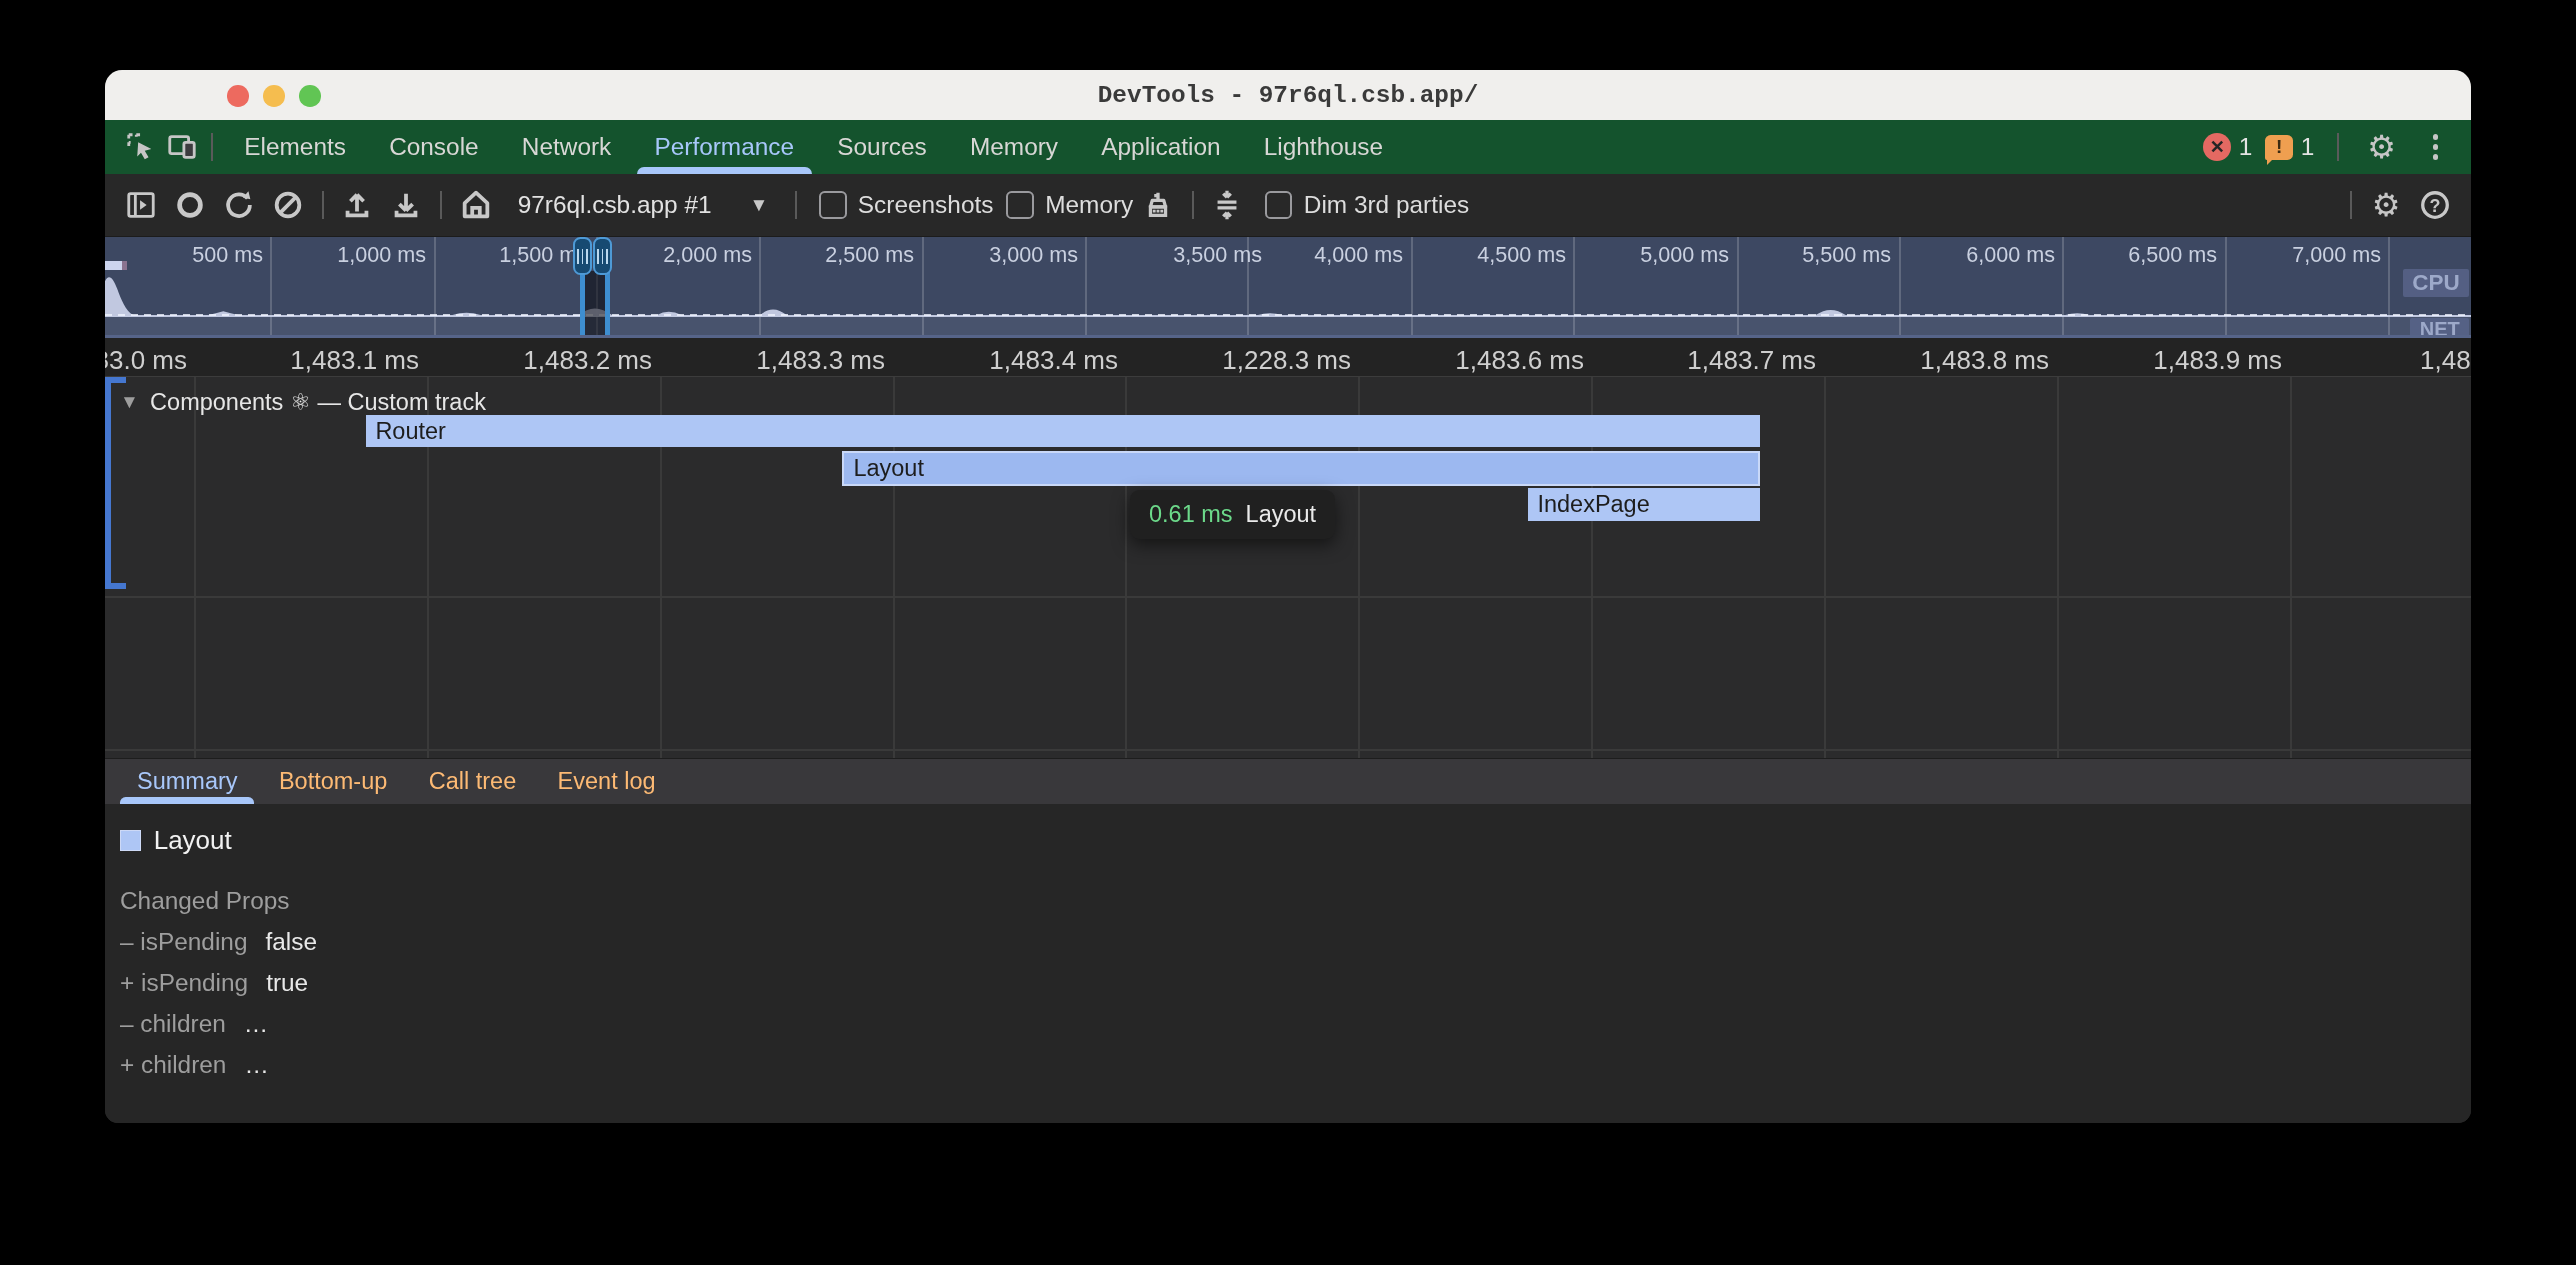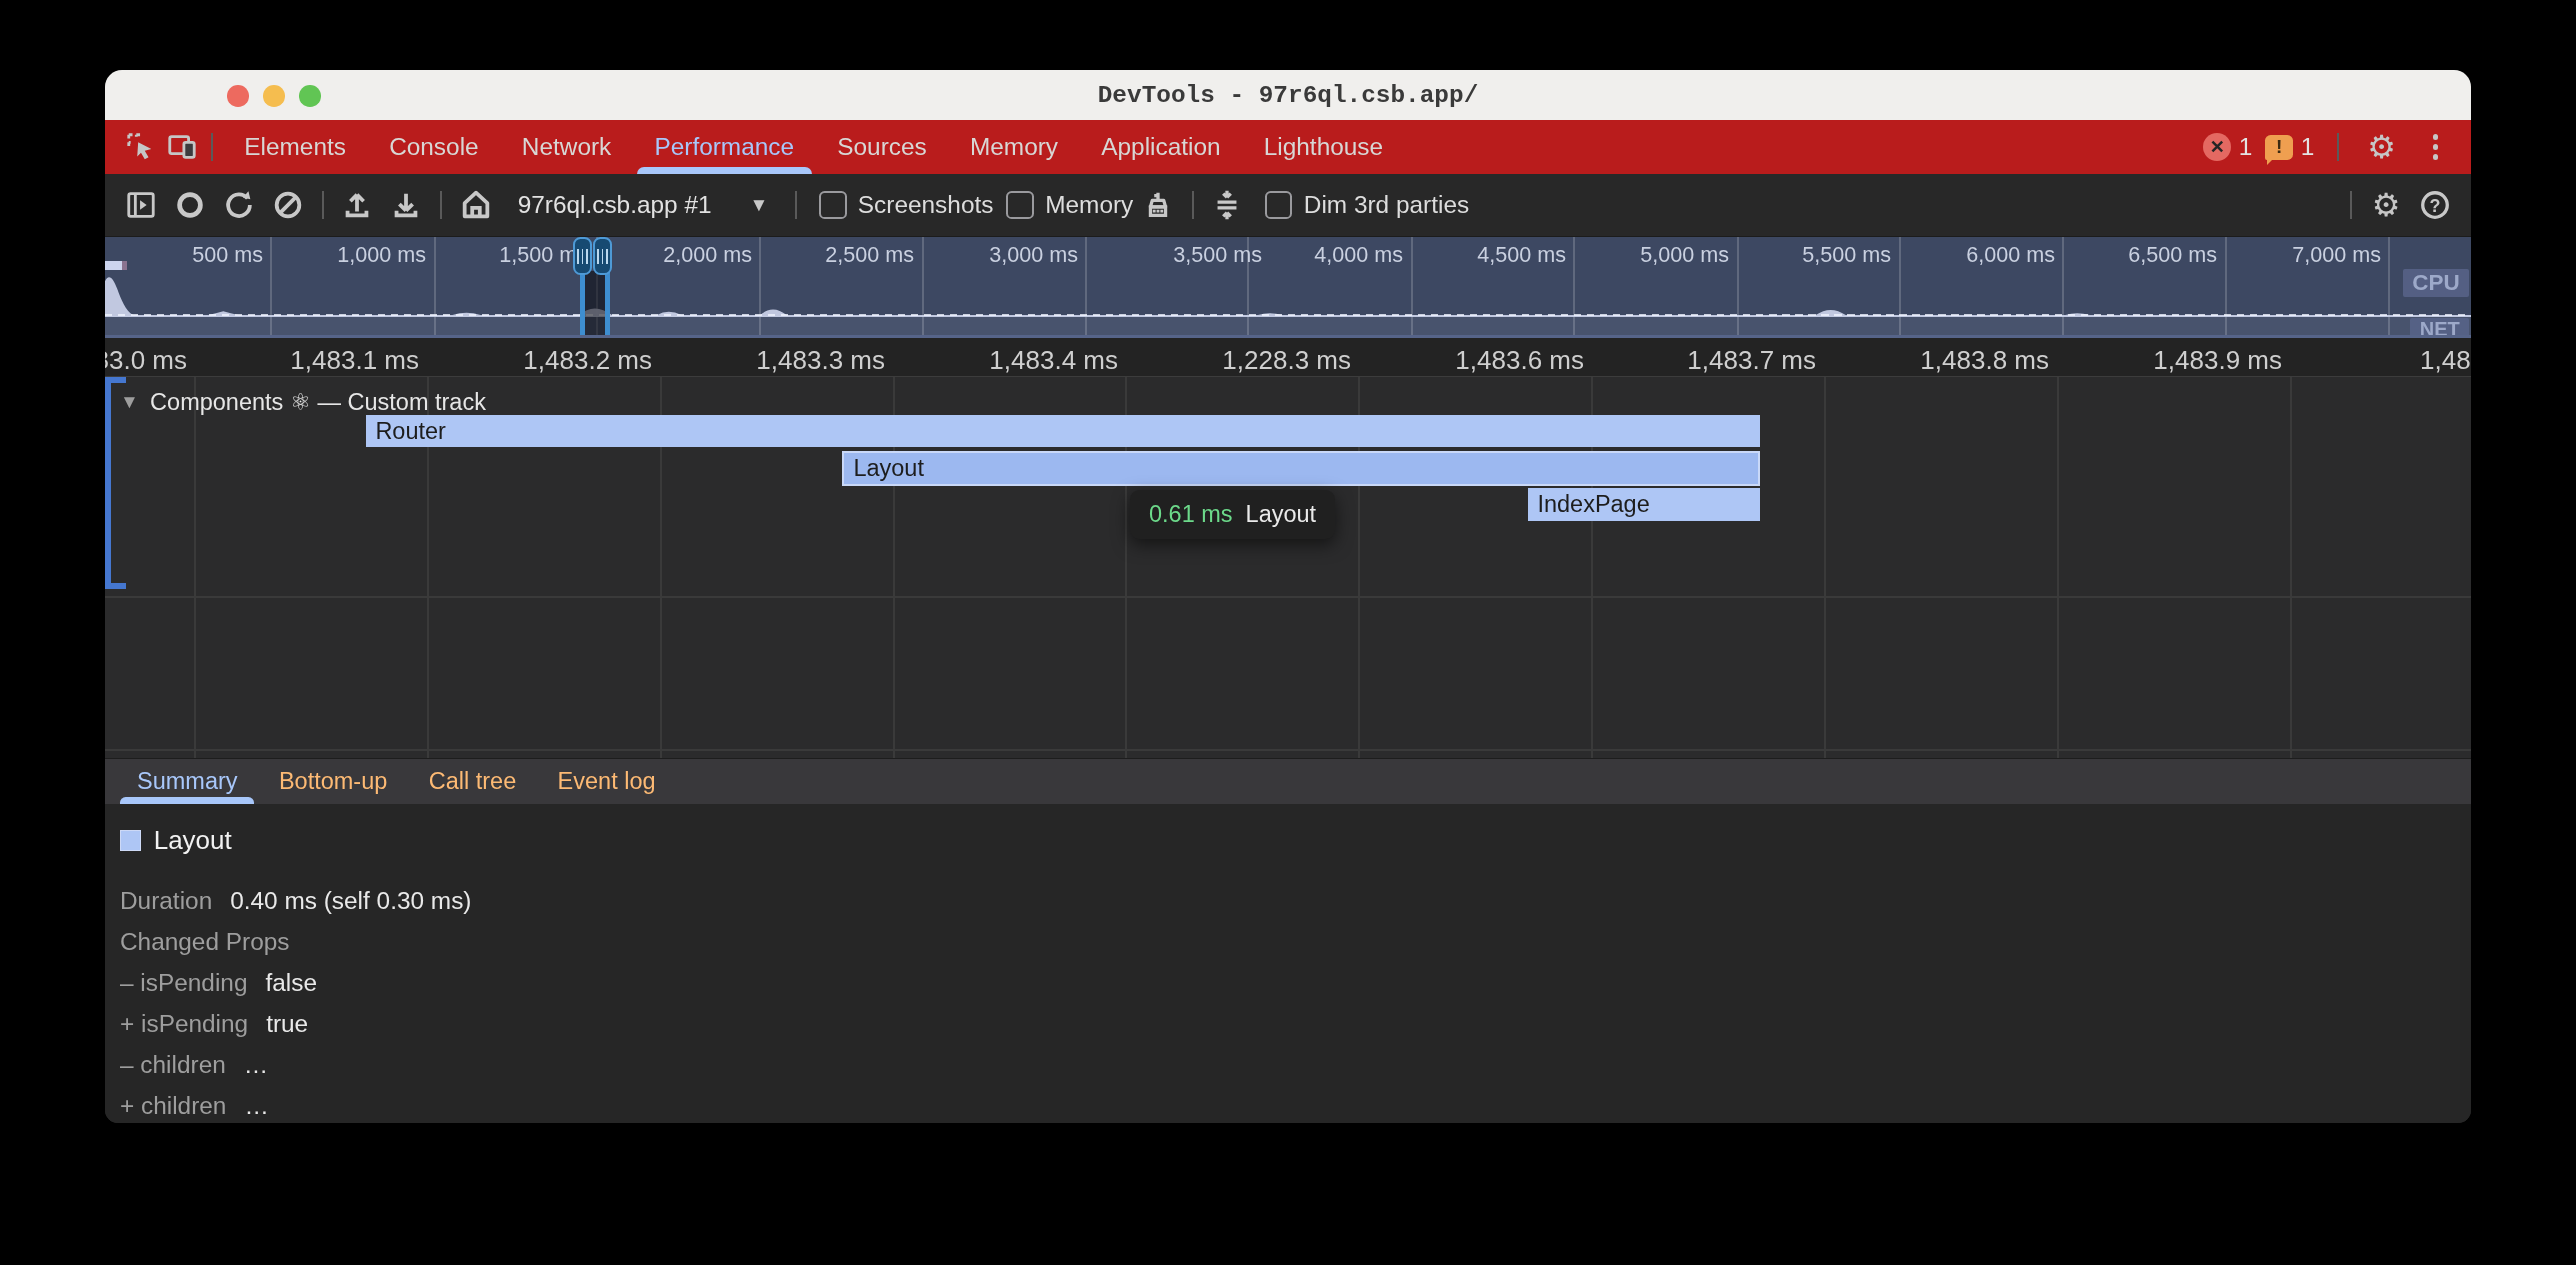--- a/index.html
+++ b/index.html
@@ -10,21 +10,21 @@
 
   
   .titlebar{height:50px;background:#f0efed;position:relative;display:flex;align-items:center;justify-content:center;}
   .tl{position:absolute;top:15px;width:21.6px;height:21.6px;border-radius:50%;}
   .tl.red{left:122px;background:#ed6a5f;}
   .tl.yellow{left:158px;background:#f5bd4f;}
   .tl.green{left:194px;background:#61c554;}
   .title-text{font-size:24.4px;font-weight:700;color:#3a3a3a;font-family:Liberation Mono, monospace;}
 
   
-  .tabbar{height:54px;background:#b91c1c;display:flex;align-items:center;padding:0 15px;color:#d8d7d5;}
+  .tabbar{height:54px;background:#14532d;display:flex;align-items:center;padding:0 15px;color:#d8d7d5;}
   .icon-btn{width:41px;height:41px;display:flex;align-items:center;justify-content:center;flex:0 0 auto;color:#c6c6c6;}
   .vsep{width:1.9px;height:28px;background:#5a5a5a;margin:0 9.4px;flex:0 0 auto;}
   .tab{height:54px;display:flex;align-items:center;padding:0 21.6px;font-size:24.4px;position:relative;flex:0 0 auto;}
   .tab.active{color:#a8c7fa;}
   .tab.active::after{content:"";position:absolute;left:3.8px;right:3.8px;bottom:0;height:7.5px;background:#a8c7fa;border-radius:7.5px 7.5px 0 0;}
   .tabbar-right{margin-left:auto;display:flex;align-items:center;gap:13px;}
   .err-badge,.iss-badge{display:flex;align-items:center;gap:7.5px;font-size:24.4px;color:#e3e3e3;}
   .err-ic{width:28px;height:28px;border-radius:50%;background:#e46962;color:#252525;display:flex;align-items:center;justify-content:center;font-size:18px;font-weight:700;}
   .iss-ic{width:28px;height:25px;border-radius:5.6px 5.6px 5.6px 1.9px;background:#ef9f50;color:#3a2a12;display:flex;align-items:center;justify-content:center;font-size:19px;font-weight:800;position:relative;}
   .iss-ic::after{content:"";position:absolute;left:1.9px;bottom:-5.6px;border:4.7px solid transparent;border-top-color:#ef9f50;border-left-color:#ef9f50;}
@@ -357,24 +357,20 @@
         <div class="dtab">Event log</div>
       </div>
   </div>
   <div class="summary">
     <div class="sum-head">
       <span class="swatch"></span>
       <span class="sum-title">Layout</span>
     </div>
     <div id="summary-rows">
         <div class="srow">
-          <span class="slabel">Duration</span>
-          <span class="svalue">0.40 ms (self 0.30 ms)</span>
-        </div>
-        <div class="srow">
           <span class="slabel">Changed Props</span>
         </div>
         <div class="srow">
           <span class="slabel">– isPending</span>
           <span class="svalue">false</span>
         </div>
         <div class="srow">
           <span class="slabel">+ isPending</span>
           <span class="svalue">true</span>
         </div>

